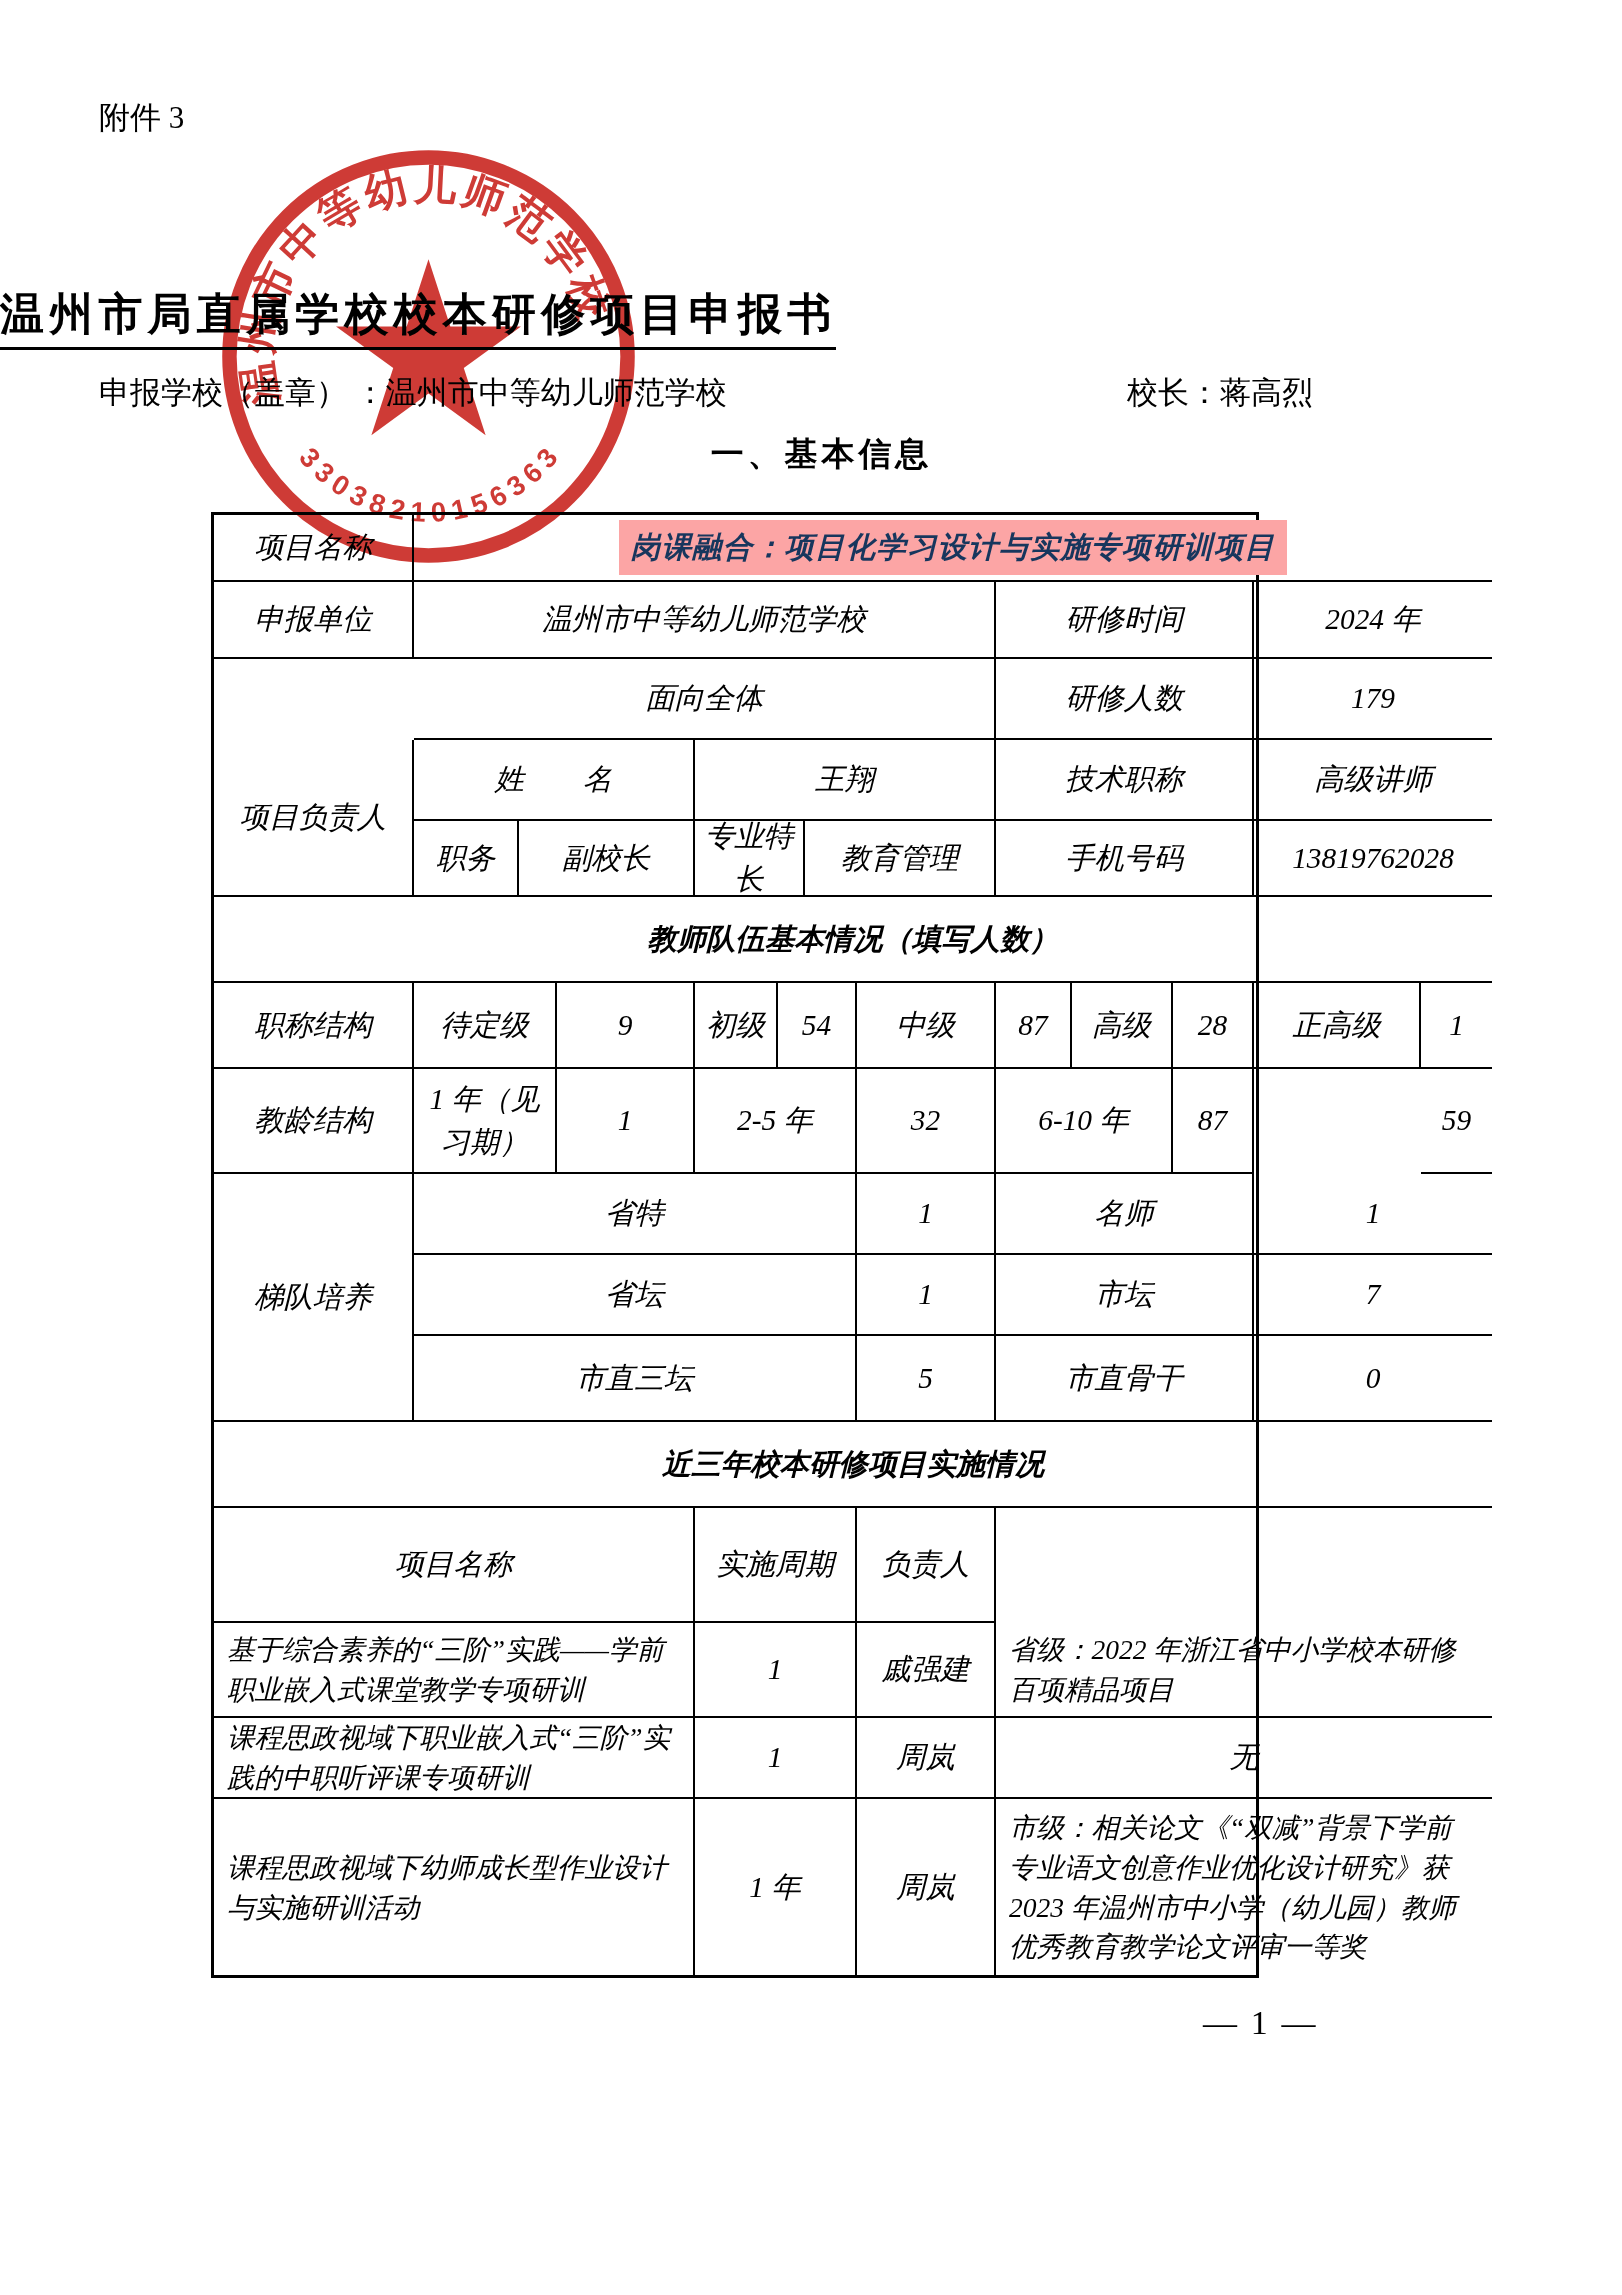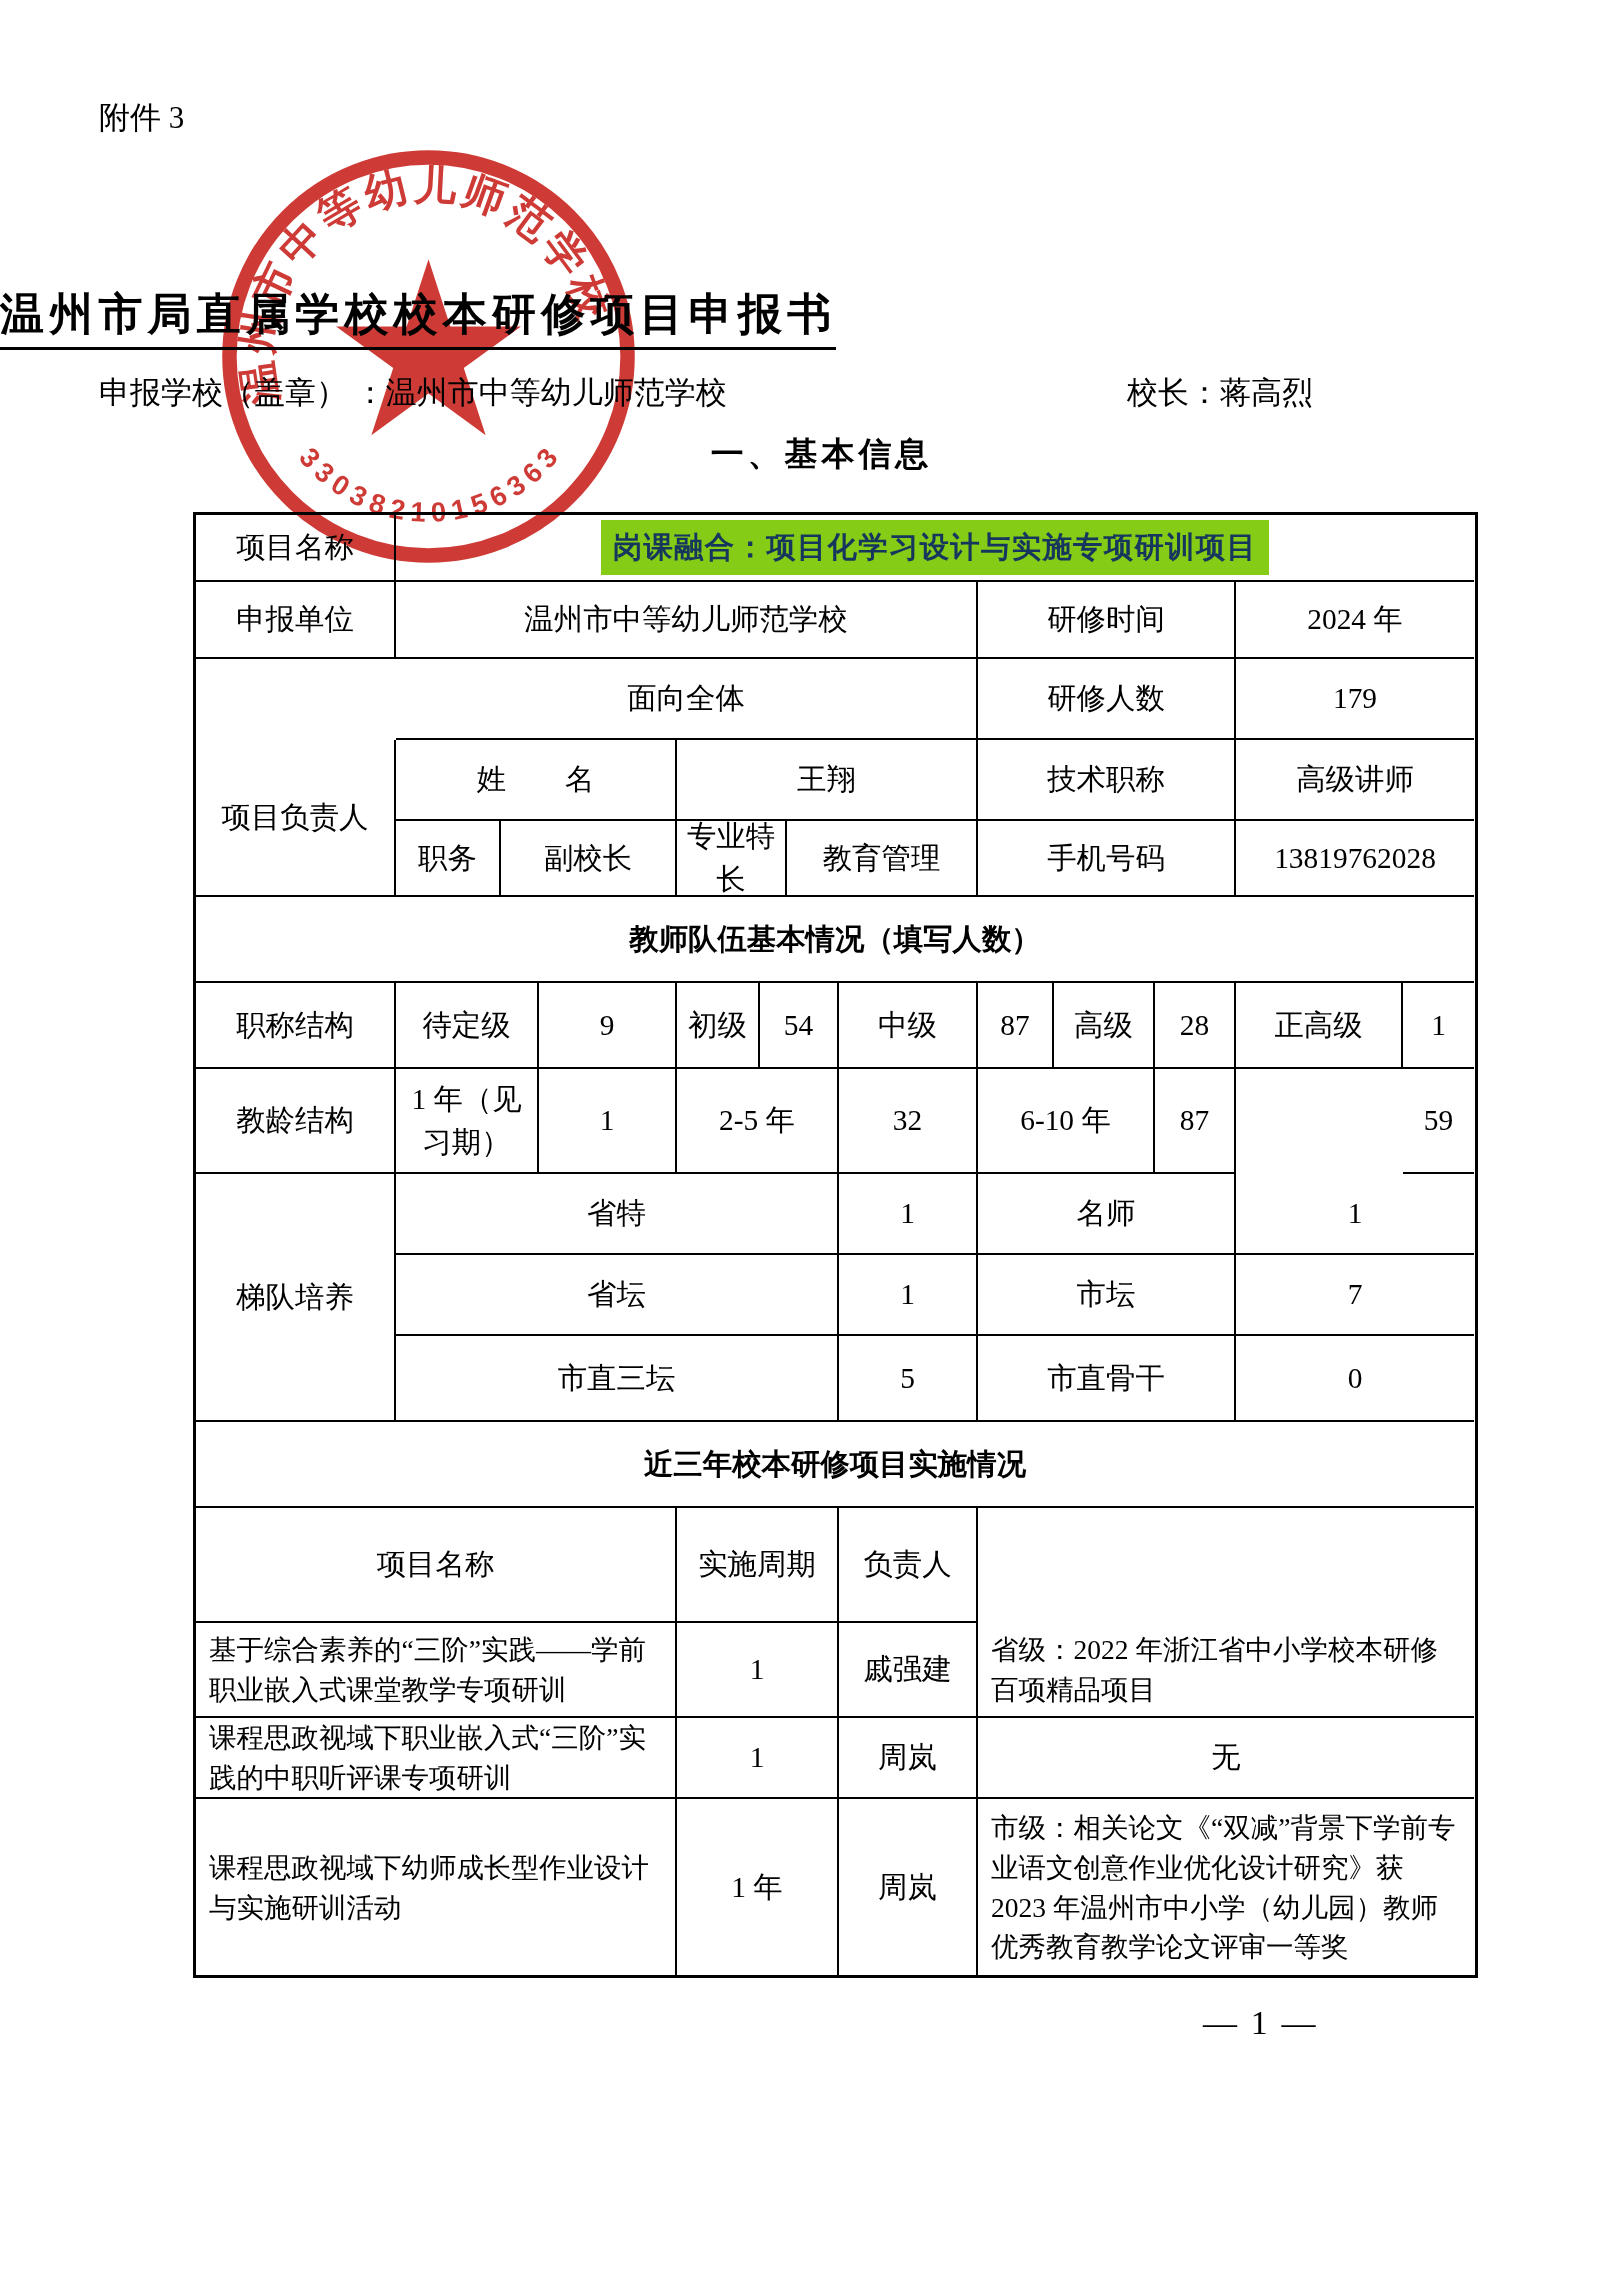--- a/index.html
+++ b/index.html
@@ -31,43 +31,44 @@
   #school-line .left { position: absolute; left: 99px; top: 0; white-space: nowrap; }
   #school-line .right { position: absolute; left: 1127px; top: 0; white-space: nowrap; }
 
   #section1-heading {
     left: 10px; top: 432px; width: 100%;
     text-align: center; font-size: 33px; font-weight: bold; letter-spacing: 3.9px;
   }
 
   
   #main-table {
-    left: 193px; top: 512px;
-    width: 1285px; height: 1466px;
+    left: 211px; top: 512px;
+    width: 1048px; height: 1466px;
     display: grid;
     grid-template-columns: 200px 105px 38px 138px 83px 27px 52px 139px 76px 101px 81px 167px 71px;
     grid-template-rows: 67px 77px 81px 81px 76px 86px 86px 105px 81px 81px 86px 86px 115px 95px 81px 177px;
     border: 3.3px solid #000;
     font-size: 29.4px;
+    font-style: italic;
   }
   .c {
     border-right: 2px solid #000;
     border-bottom: 2.6px solid #000;
     display: flex; align-items: center; justify-content: center;
     text-align: center;
     line-height: 1.45;
     padding: 2.6px 3.9px;
   }
   .c.nr { border-right: none; }
   .c.nb { border-bottom: none; }
   .c.bold { font-weight: bold; }
   .c.cl { justify-content: flex-start; text-align: left; padding: 6.5px 13px; }
   .c.small { font-size: 27.5px; }
   .highlight {
-    background: #84cc16;
+    background: #fca5a5;
     color: #17365d;
     font-weight: bold;
     letter-spacing: 1.3px;
     padding: 6.5px 11.8px;
   }
 
   #page-footer { left: 1203px; top: 2004px; font-size: 34px; letter-spacing: 2.6px; }
 
   
   #stamp {

